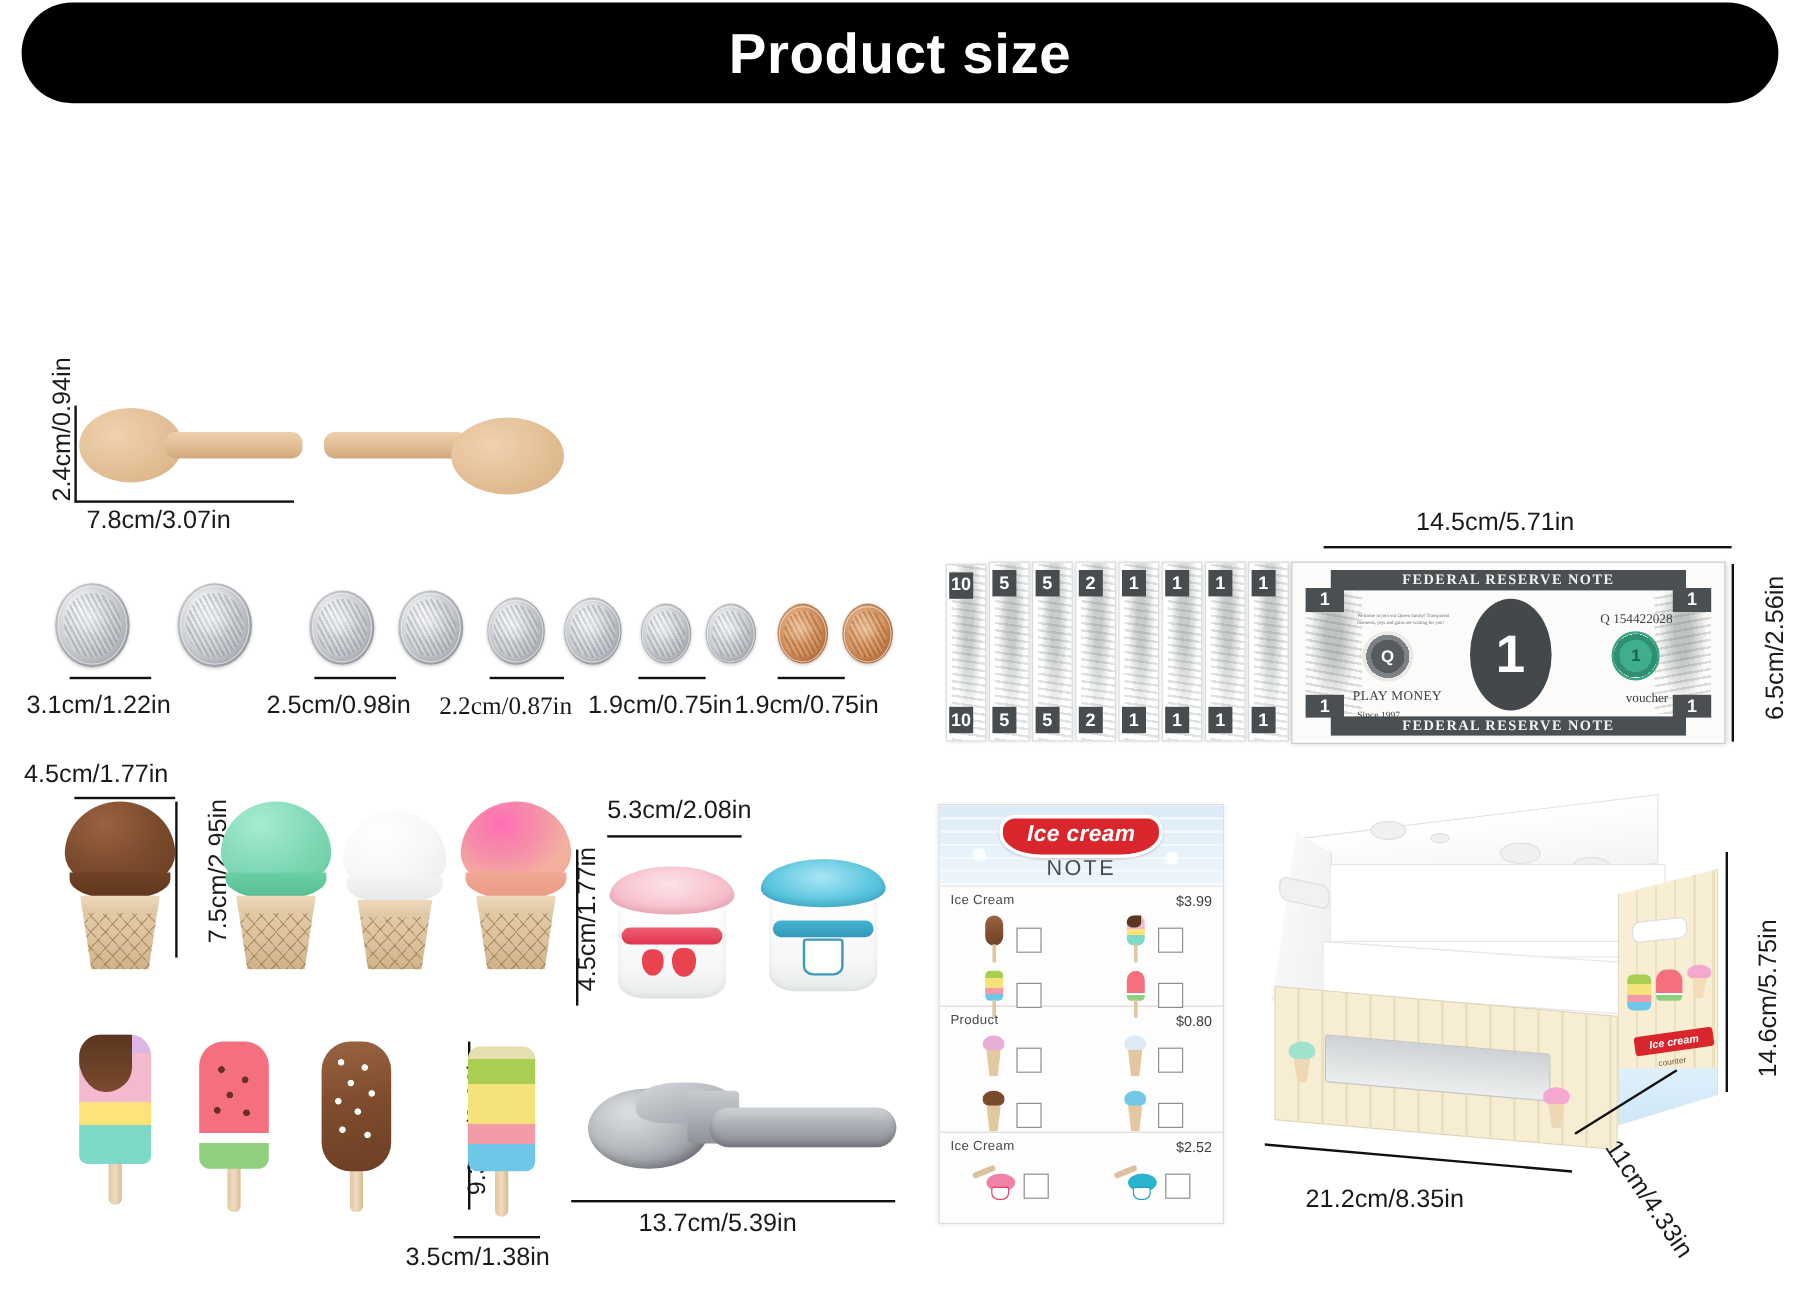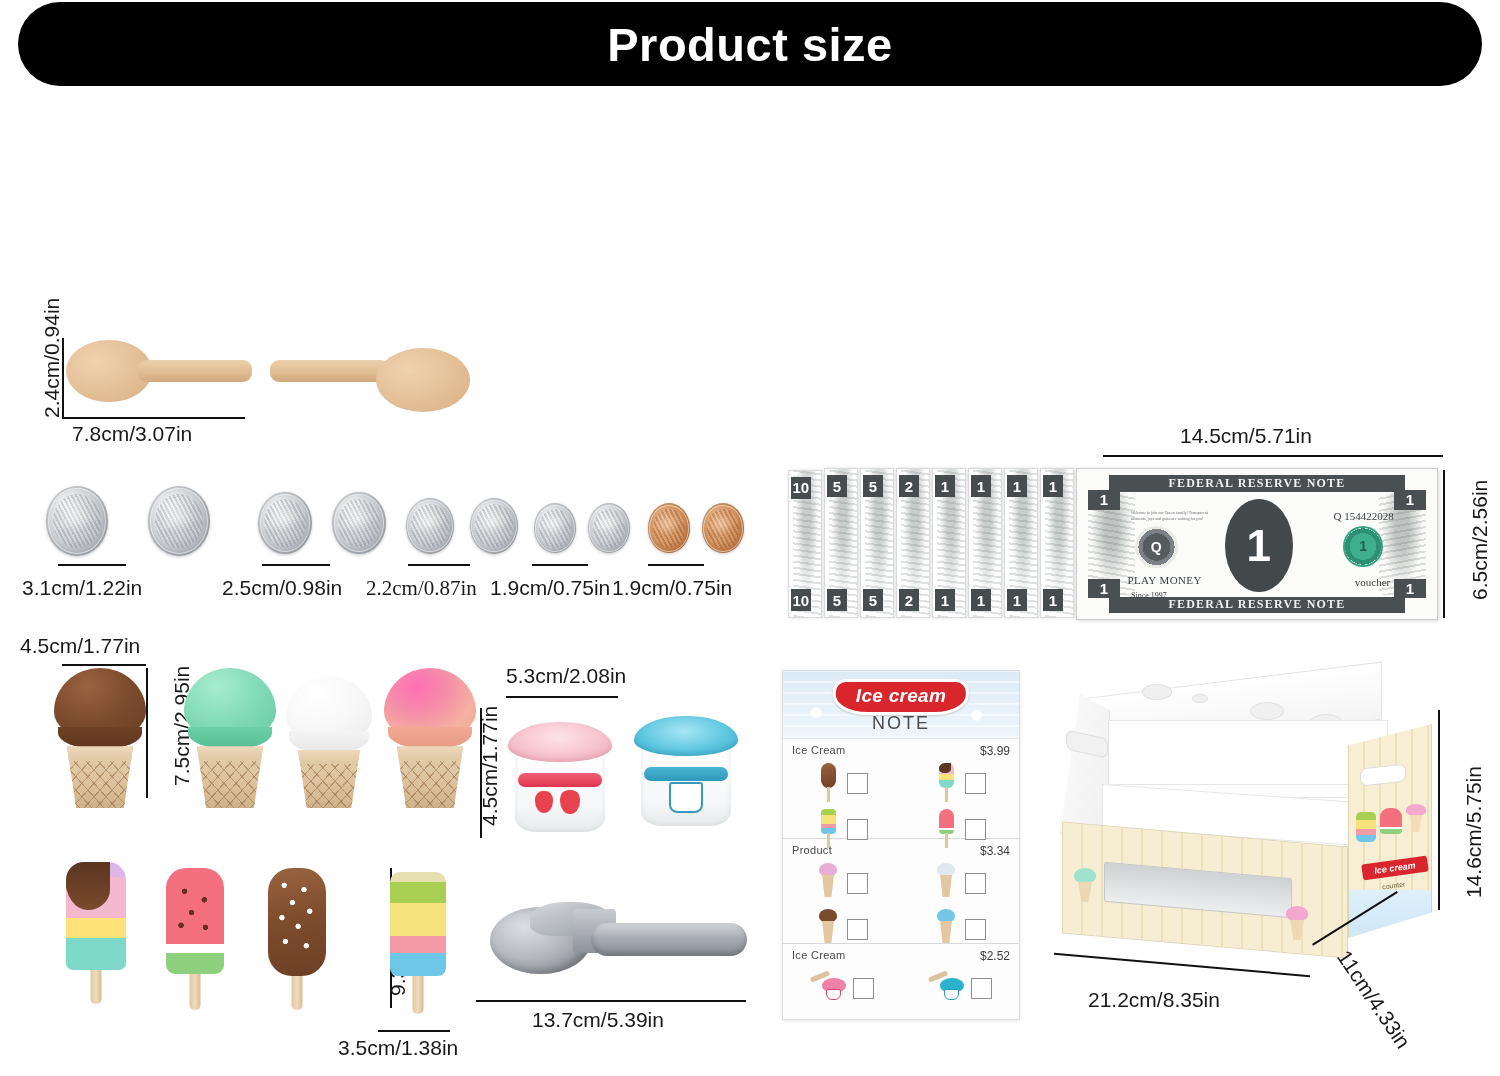--- a/index.html
+++ b/index.html
@@ -633,21 +633,21 @@
           <div style="position:absolute;left:5px;top:0;width:15px;height:25px;border-radius:8px 8px 4px 4px;background:linear-gradient(180deg,#f4707f 0%,#f4707f 74%,#ffffff 74%,#ffffff 82%,#8ed07e 82%,#8ed07e 100%);"></div>
           <div style="position:absolute;left:11px;top:24px;width:3px;height:15px;background:#e0c79f;"></div>
         </div>
         <div class="menu-box"></div>
       </div>
     </div>
   </div>
 
   <div class="menu-row" style="height:105px;">
     <div class="rowname">Product</div>
-    <div class="rowprice">$3.34</div>
+    <div class="rowprice">$0.80</div>
     <div class="menu-grid">
       <div class="menu-cell">
         <div class="menu-thumb">
           <div style="position:absolute;left:3px;top:0;width:18px;height:13px;border-radius:50% 50% 40% 40%;background:#e8aed5;"></div>
           <div style="position:absolute;left:6px;top:12px;width:12px;height:22px;background:#e3c79e;clip-path:polygon(0 0,100% 0,78% 100%,22% 100%);"></div>
         </div>
         <div class="menu-box"></div>
       </div>
       <div class="menu-cell">
         <div class="menu-thumb">

